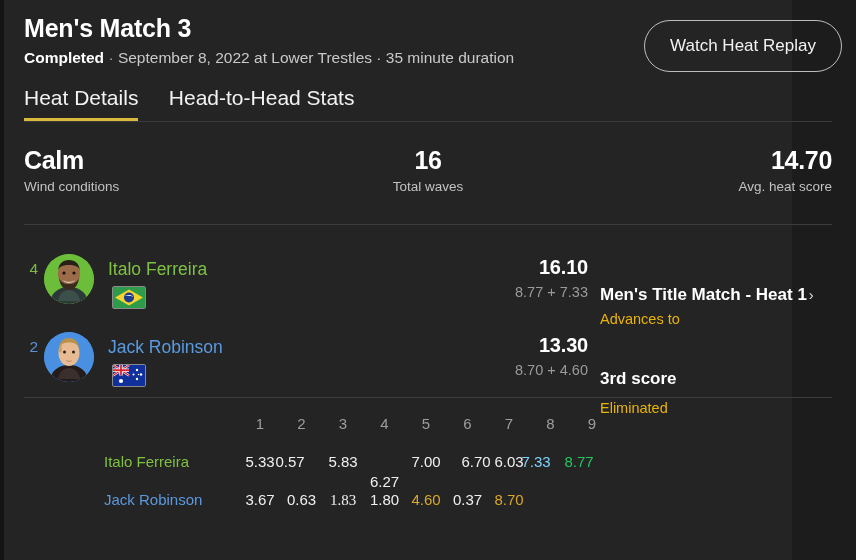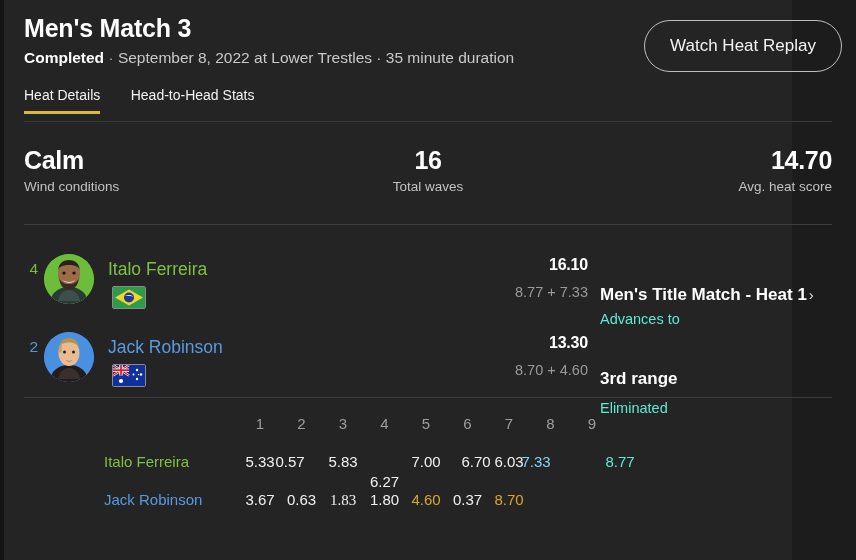--- a/index.html
+++ b/index.html
@@ -70,21 +70,21 @@
   
   .tabs {
     position: absolute;
     left: 24px; top: 86px;
     width: 808px;
     height: 36px;
   }
   .tab {
     position: relative;
     display: inline-block;
-    font-size: 14px;
+    font-size: 21px;
     color: #f2f2f2;
     padding-bottom: 11px;
     margin-right: 26px;
     cursor: pointer;
   }
   .tab.active::after {
     content: "";
     position: absolute;
     left: 0; right: 0; bottom: 0;
     height: 3px;
@@ -177,21 +177,21 @@
     width: 34px; height: 23px;
     border: 1px solid #8a8a8a;
     border-radius: 2px;
     overflow: hidden;
   }
   .flag svg { display: block; width: 32px; height: 21px; }
 
   .score-main {
     position: absolute;
     right: 244px; top: 8px;
-    font-size: 16px;
+    font-size: 20px;
     font-weight: bold;
     color: #ffffff;
     text-align: right;
     letter-spacing: -0.2px;
   }
   .score-breakdown {
     position: absolute;
     right: 244px; top: 36px;
     font-size: 14.5px;
     color: #9a9a9a;
@@ -214,21 +214,21 @@
     font-weight: normal;
     font-size: 15px;
     color: #dcdcdc;
     padding-left: 2px;
   }
   .result-title.link { cursor: pointer; }
   .result-sub {
     margin-top: 4px;
     font-size: 14.5px;
     line-height: 18px;
-    color: #5eead4;
+    color: #eab308;
   }
   .result-block.r2 { top: 10px; }
   .result-block.r2 .result-sub { margin-top: 9px; }
 
   
   .wave-table {
     position: absolute;
     left: 24px; top: 410px;
     width: 808px;
   }
@@ -368,21 +368,21 @@
           <circle cx="24" cy="5" r="1.2" fill="#ffffff"></circle>
           <circle cx="28" cy="9.5" r="1.2" fill="#ffffff"></circle>
           <circle cx="24" cy="14" r="1.2" fill="#ffffff"></circle>
           <circle cx="20.5" cy="9.5" r="1" fill="#ffffff"></circle>
           <circle cx="25.5" cy="9.5" r="0.7" fill="#ffffff"></circle>
         </svg>
       </div>
       <div class="score-main">13.30</div>
       <div class="score-breakdown">8.70 + 4.60</div>
       <div class="result-block r2">
-        <div class="result-title"><span>3rd range</span></div>
+        <div class="result-title"><span>3rd score</span></div>
         <div class="result-sub">Eliminated</div>
       </div>
     </div>
 
     <div class="divider d2"></div>
 
     <div class="wave-table">
       <div class="wave-head" id="wave-head">
           <div class="wave-cell" style="left: 213px;">1</div>
           <div class="wave-cell" style="left: 254.5px;">2</div>
@@ -397,21 +397,21 @@
       <div class="wave-row" id="wave-row-0">
         <div class="wave-label green">Italo Ferreira</div>
       <div class="wave-cell" style="left: 213px;">5.33</div>
           <div class="wave-cell" style="left: 243px;">0.57</div>
           <div class="wave-cell" style="left: 296px;">5.83</div>
           <div class="wave-cell" style="left: 337.5px; margin-top: 20px;">6.27</div>
           <div class="wave-cell" style="left: 379px;">7.00</div>
           <div class="wave-cell" style="left: 429px;">6.70</div>
           <div class="wave-cell" style="left: 462px;">6.03</div>
           <div class="wave-cell hl" style="left: 489px; color: #7dd3fc;">7.33</div>
-          <div class="wave-cell hl" style="left: 573px; color: #5eead4;">8.77</div>
+          <div class="wave-cell hl" style="left: 532px; color: #22c55e;">8.77</div>
         </div>
       <div class="wave-row" id="wave-row-1">
         <div class="wave-label blue">Jack Robinson</div>
       <div class="wave-cell" style="left: 213px;">3.67</div>
           <div class="wave-cell" style="left: 254.5px;">0.63</div>
           <div class="wave-cell" style="left: 296px; font-family: Liberation Serif, serif;">1.83</div>
           <div class="wave-cell" style="left: 337.5px;">1.80</div>
           <div class="wave-cell hl" style="left: 379px; color: rgb(216, 167, 44);">4.60</div>
           <div class="wave-cell" style="left: 420.5px;">0.37</div>
           <div class="wave-cell hl" style="left: 462px; color: rgb(216, 167, 44);">8.70</div>

